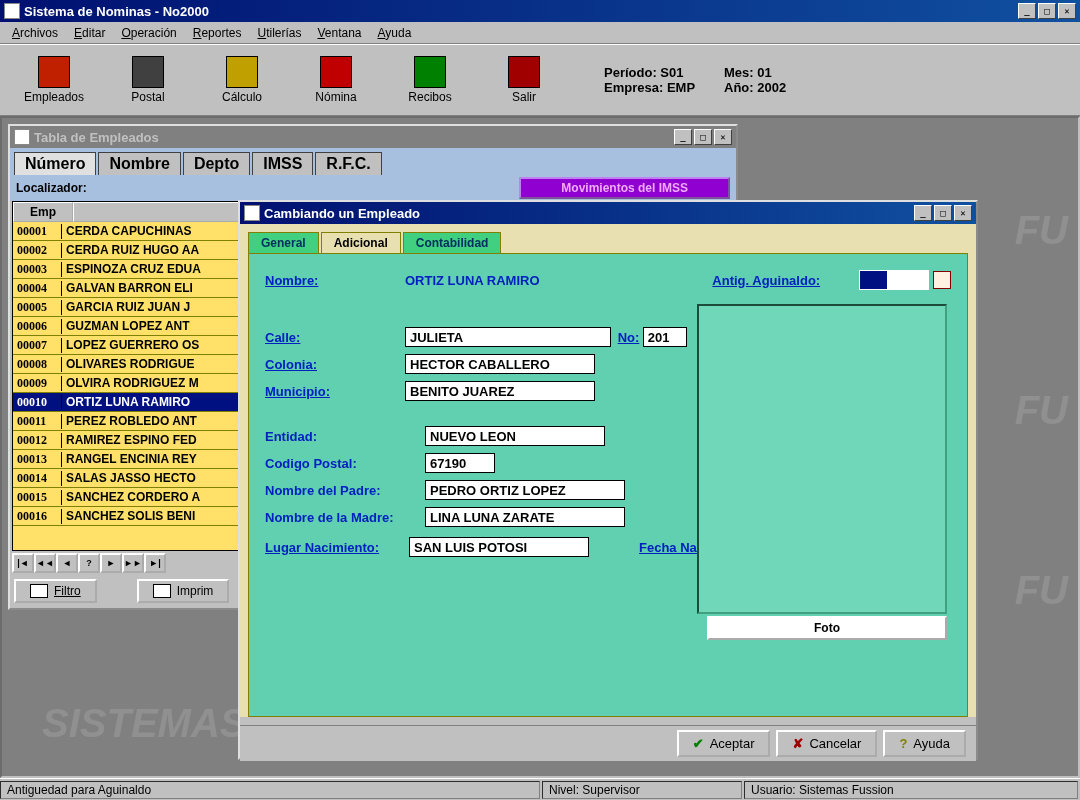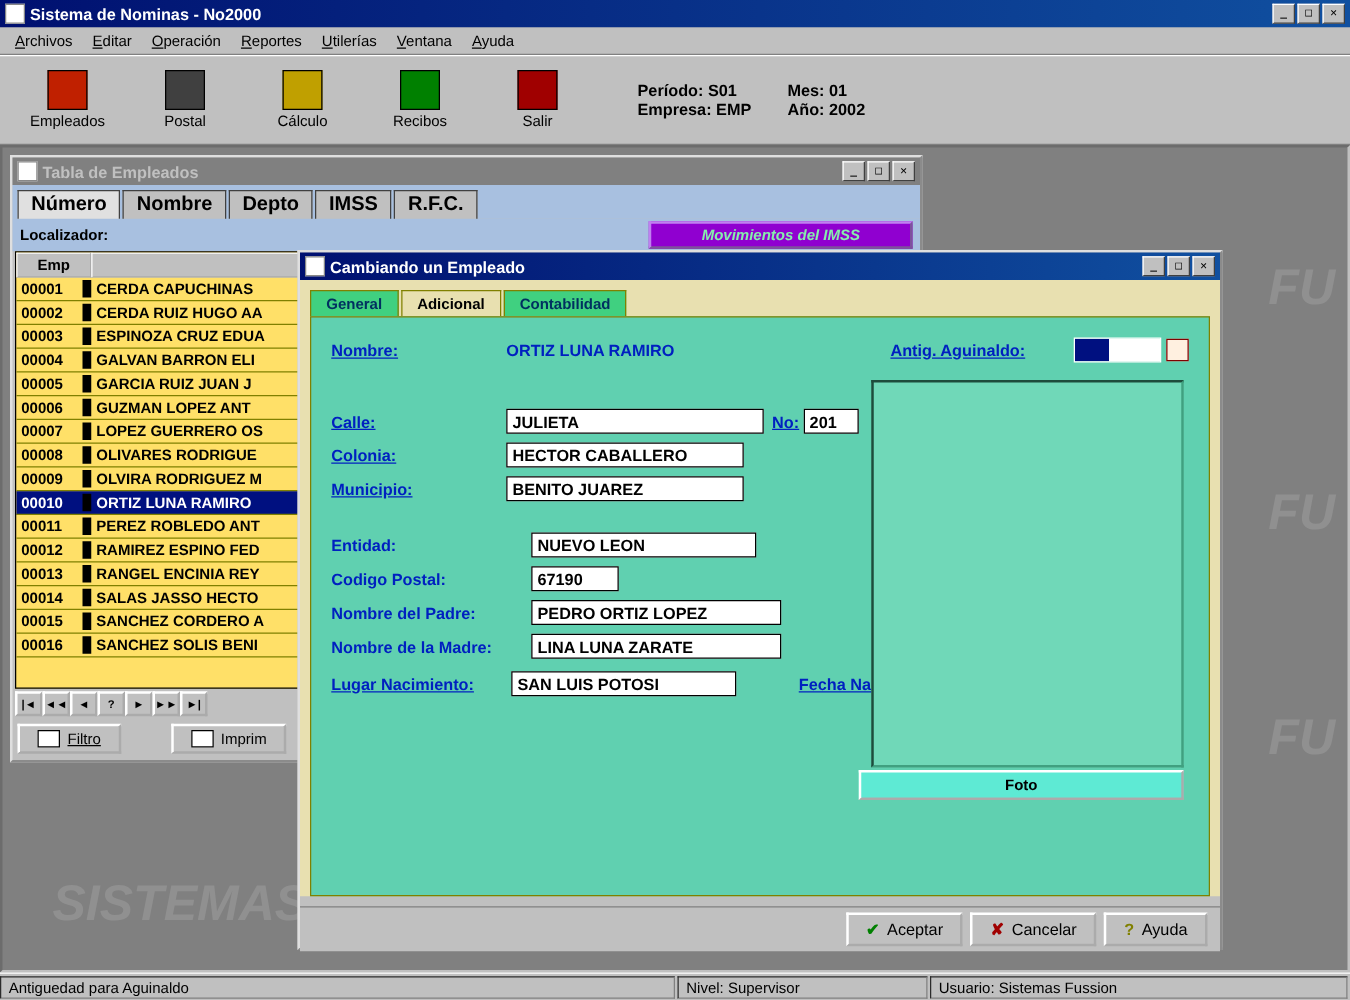--- a/index.html
+++ b/index.html
@@ -64,33 +64,33 @@
   padding: 2px 10px; cursor: pointer;
   background: #c0c0c0; border: 1px solid #404040; border-bottom: none;
   margin-right: 2px; font-weight: bold; font-size: 16px;
 }
 .tab.active { background: #e0e0e0; }
 .local-row {
   background: #a8c0e0; display: flex; align-items: center; padding: 2px 6px;
   font-weight: bold;
 }
 .imss-btn {
-  background: #9000d0; color: #86efac; font-weight: bold;
-  padding: 2px 40px; border: 2px outset #c080f0; margin-left: auto; font-style: italic;
+  background: #9000d0; color: #f0abfc; font-weight: bold;
+  padding: 2px 40px; border: 2px outset #c080f0; margin-left: auto;
 }
 .grid {
   background: #ffe068; border: 1px solid #000; margin: 0 2px;
   height: 350px; overflow: hidden;
 }
 .grid-header { display: flex; background: #c0c0c0; }
 .gh { border: 1px outset #fff; padding: 2px 4px; font-weight: bold; text-align: center; }
 .gh.emp { width: 60px; } .gh.nom { flex: 1; }
 .grid-row { display: flex; border-bottom: 1px solid #808000; height: 19px; align-items: center; }
 .gc { padding: 0 4px; font-weight: bold; font-size: 12px; }
-.gc.emp { width: 60px; border-right: 7px solid #000000; }
+.gc.emp { width: 49px; border-right: 1px solid #000000; font-family: Liberation Serif, serif; }
 .gc.nom { flex: 1; }
 .grid-row.selected { background: #001080; color: white; }
 .nav-buttons { display: flex; padding: 2px; }
 .nav-btn { width: 22px; height: 20px; background: #c0c0c0; border: 2px outset #fff;
   font-size: 9px; font-weight: bold; display:flex; align-items:center; justify-content:center; cursor:pointer;}
 .bottom-btns { display: flex; padding: 4px; gap: 40px; }
 .table-btn { background: #c0c0c0; border: 2px outset #fff; padding: 3px 14px; cursor: pointer;
   display: flex; align-items: center; gap: 6px; font-weight: none; }
 .table-btn .ic { width: 18px; height: 14px; border: 1px solid #000; background: #fff; }
 
@@ -115,21 +115,21 @@
 }
 .row { display: flex; align-items: center; margin-bottom: 7px; }
 .row .fld-label { width: 140px; }
 .photo-box {
   position: absolute; right: 20px; top: 50px;
   width: 250px; height: 310px;
   border: 2px inset #40a080; background: #70d8b8;
 }
 .photo-btn {
   position: absolute; right: 20px; top: 362px;
-  width: 260px; height: 24px; background: #5eead4;
+  width: 240px; height: 24px; background: #ffffff;
   border: 2px outset #fff; text-align: center; font-weight: bold;
   line-height: 20px; cursor: pointer;
 }
 .dlg-footer {
   display: flex; justify-content: flex-end; gap: 6px; padding: 4px 10px;
   border-top: 1px solid #808080; background: #c0c0c0;
 }
 .dlg-btn {
   background: #c0c0c0; border: 2px outset #fff; padding: 4px 14px;
   cursor: pointer; display: flex; align-items: center; gap: 6px;
@@ -179,20 +179,24 @@
       </div>
       <div class="tool-btn">
         <div class="tool-icon" style="background:#404040;border:1px solid #000"></div>
         <span>Postal</span>
       </div>
       <div class="tool-btn">
         <div class="tool-icon" style="background:#c0a000;border:1px solid #000"></div>
         <span>Cálculo</span>
       </div>
       <div class="tool-btn">
+        <div class="tool-icon" style="background:#c00000;border:1px solid #000"></div>
+        <span>Nómina</span>
+      </div>
+      <div class="tool-btn">
         <div class="tool-icon" style="background:#008000;border:1px solid #000"></div>
         <span>Recibos</span>
       </div>
       <div class="tool-btn">
         <div class="tool-icon" style="background:#a00000;border:1px solid #000"></div>
         <span>Salir</span>
       </div>
     </div>
   <div class="status-info">
     <div>

